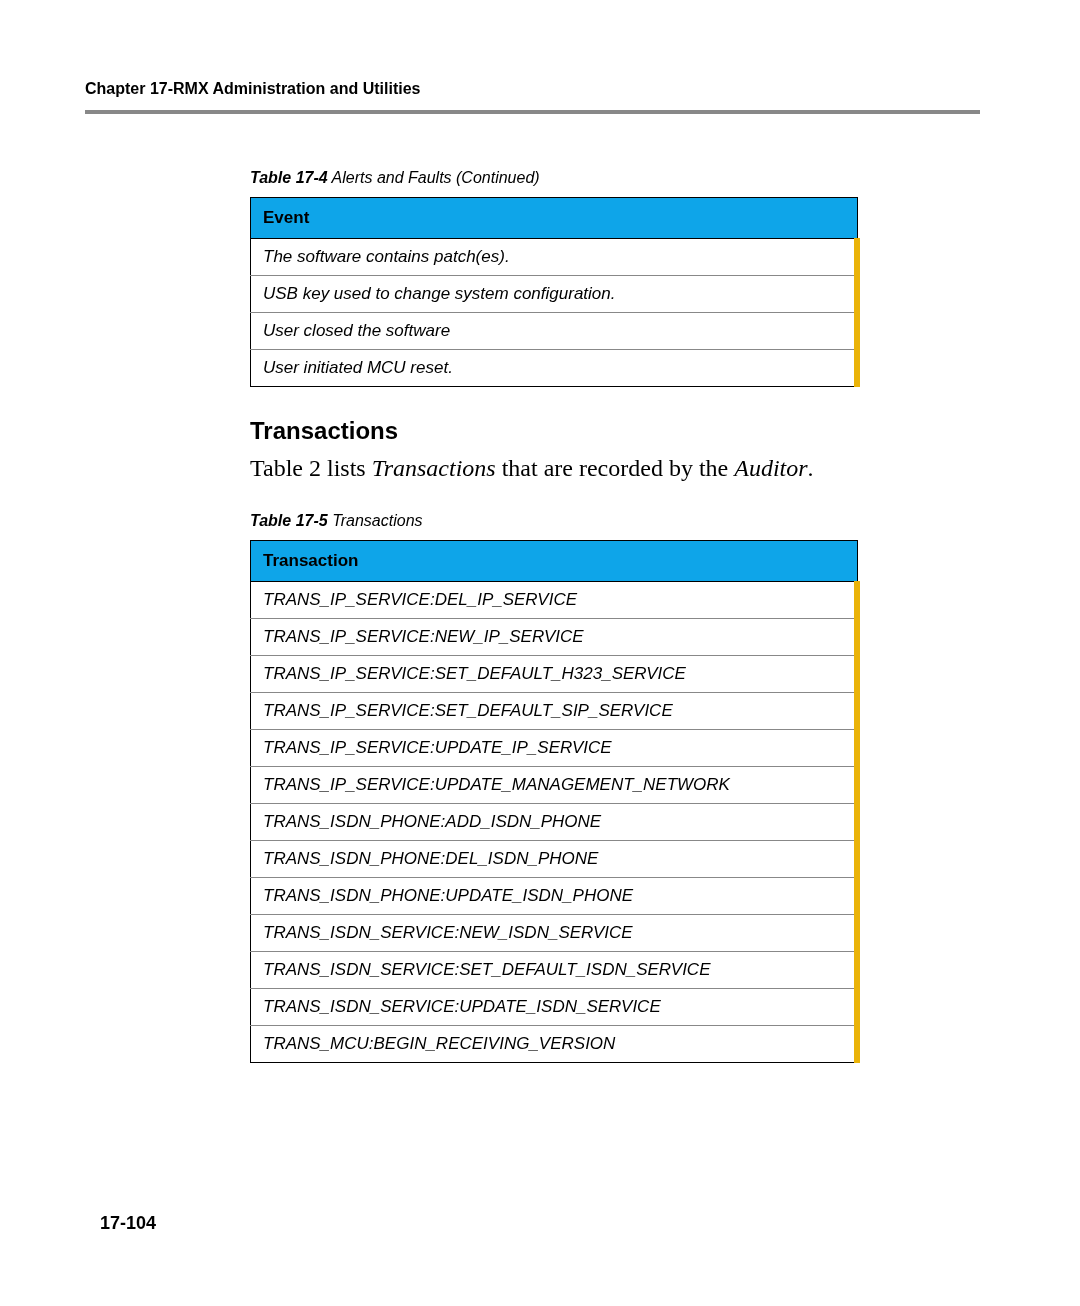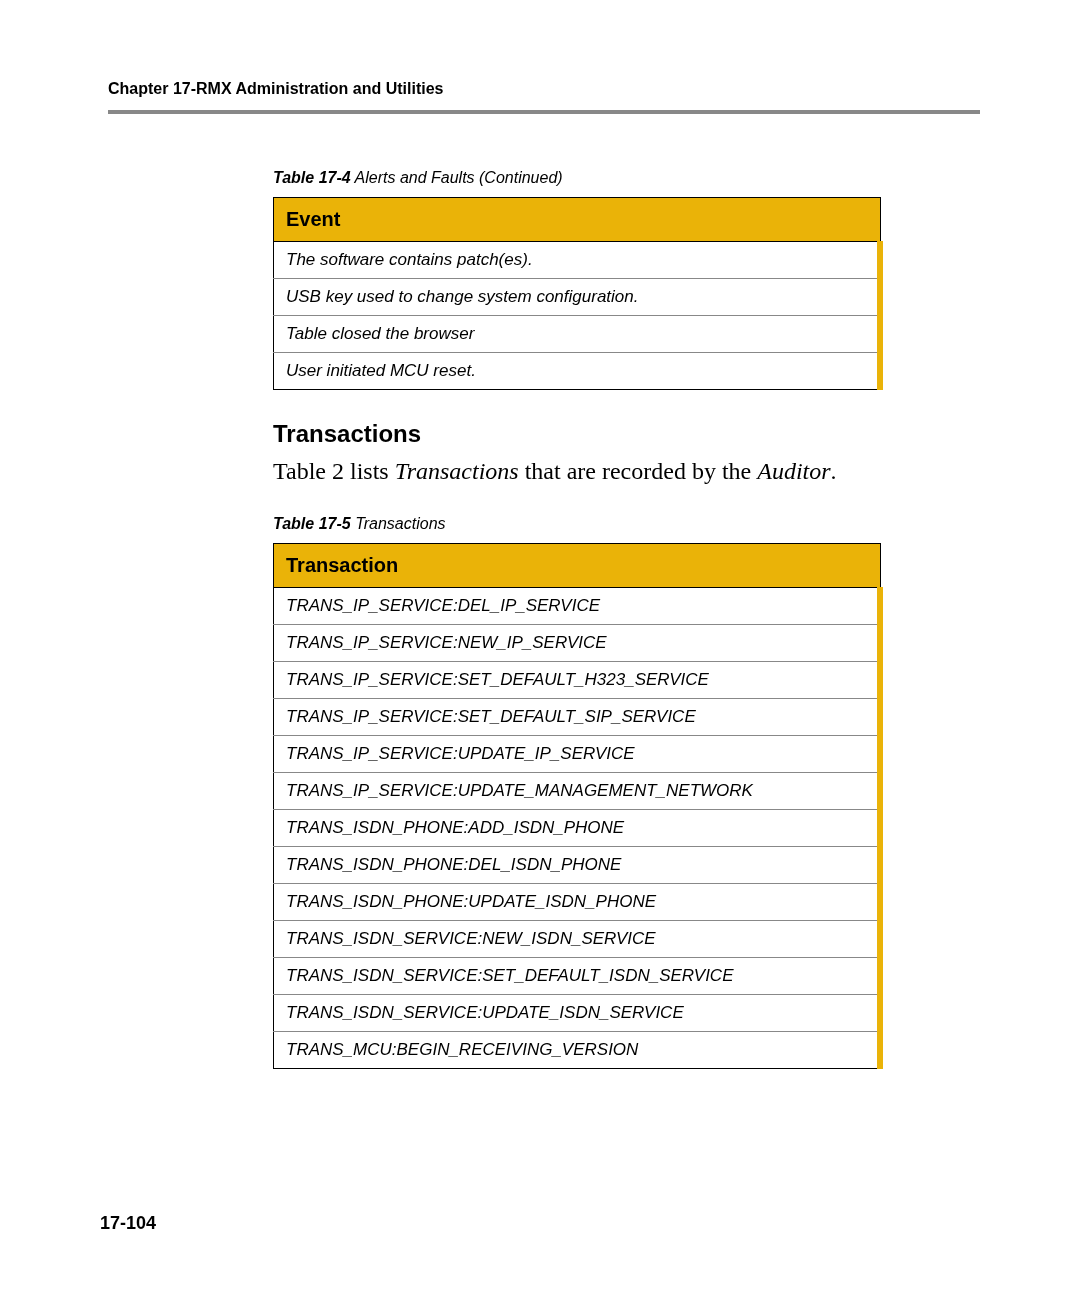--- a/index.html
+++ b/index.html
@@ -5,21 +5,21 @@
     * { margin: 0; padding: 0; box-sizing: border-box; }
     body {
       width: 1080px;
       height: 1306px;
       background: #fff;
       font-family: Arial, Helvetica, sans-serif;
       color: #000;
       position: relative;
     }
     .page {
-      padding: 80px 100px 60px 108px;
+      padding: 80px 100px 60px 85px;
     }
     .chapter-title {
       font-size: 16px;
       font-weight: bold;
       margin-bottom: 12px;
     }
     .divider {
       height: 4px;
       background: #888;
       margin-bottom: 55px;
@@ -35,26 +35,26 @@
       font-weight: bold;
       font-style: italic;
     }
     .tbl {
       border-collapse: collapse;
       margin-left: 165px;
       width: 610px;
       margin-bottom: 30px;
     }
     .tbl th {
-      background: #eab308;
+      background: #0ea5e9;
       text-align: left;
       font-weight: bold;
       padding: 10px 12px;
       border: 1px solid #000;
-      font-size: 20px;
+      font-size: 17px;
     }
     .tbl td {
       padding: 8px 12px;
       border-left: 1px solid #000;
       border-right: 6px solid #eab308;
       border-bottom: 1px solid #888;
       font-style: italic;
       font-size: 17px;
     }
     .tbl tr:last-child td {
@@ -103,21 +103,21 @@
         </tr>
     </thead>
     <tbody>
       <tr>
           <td>The software contains patch(es).</td>
         </tr>
       <tr>
           <td>USB key used to change system configuration.</td>
         </tr>
       <tr>
-          <td>Table closed the browser</td>
+          <td>User closed the software</td>
         </tr>
       <tr>
           <td>User initiated MCU reset.</td>
         </tr>
     </tbody>
   </table>
 
   <div class="section-heading">Transactions</div>
 
   <p class="body-text">

